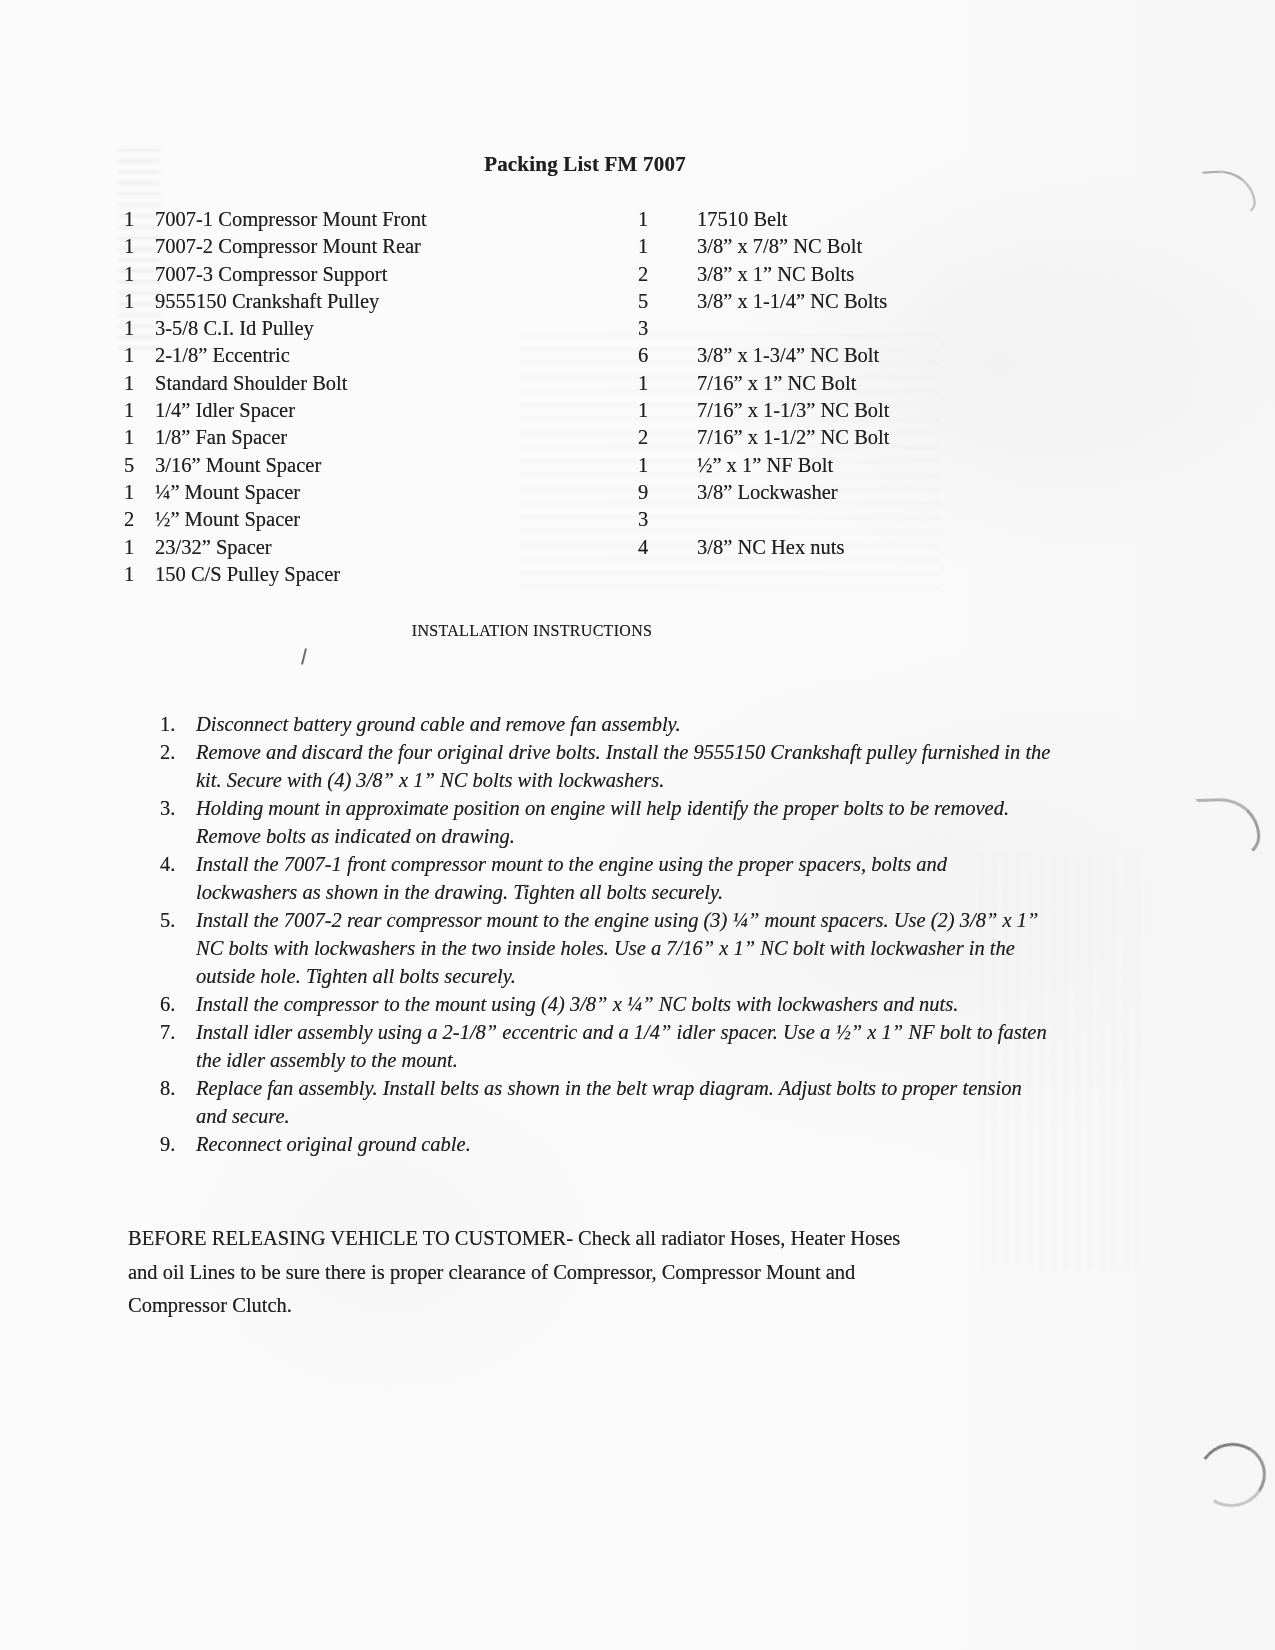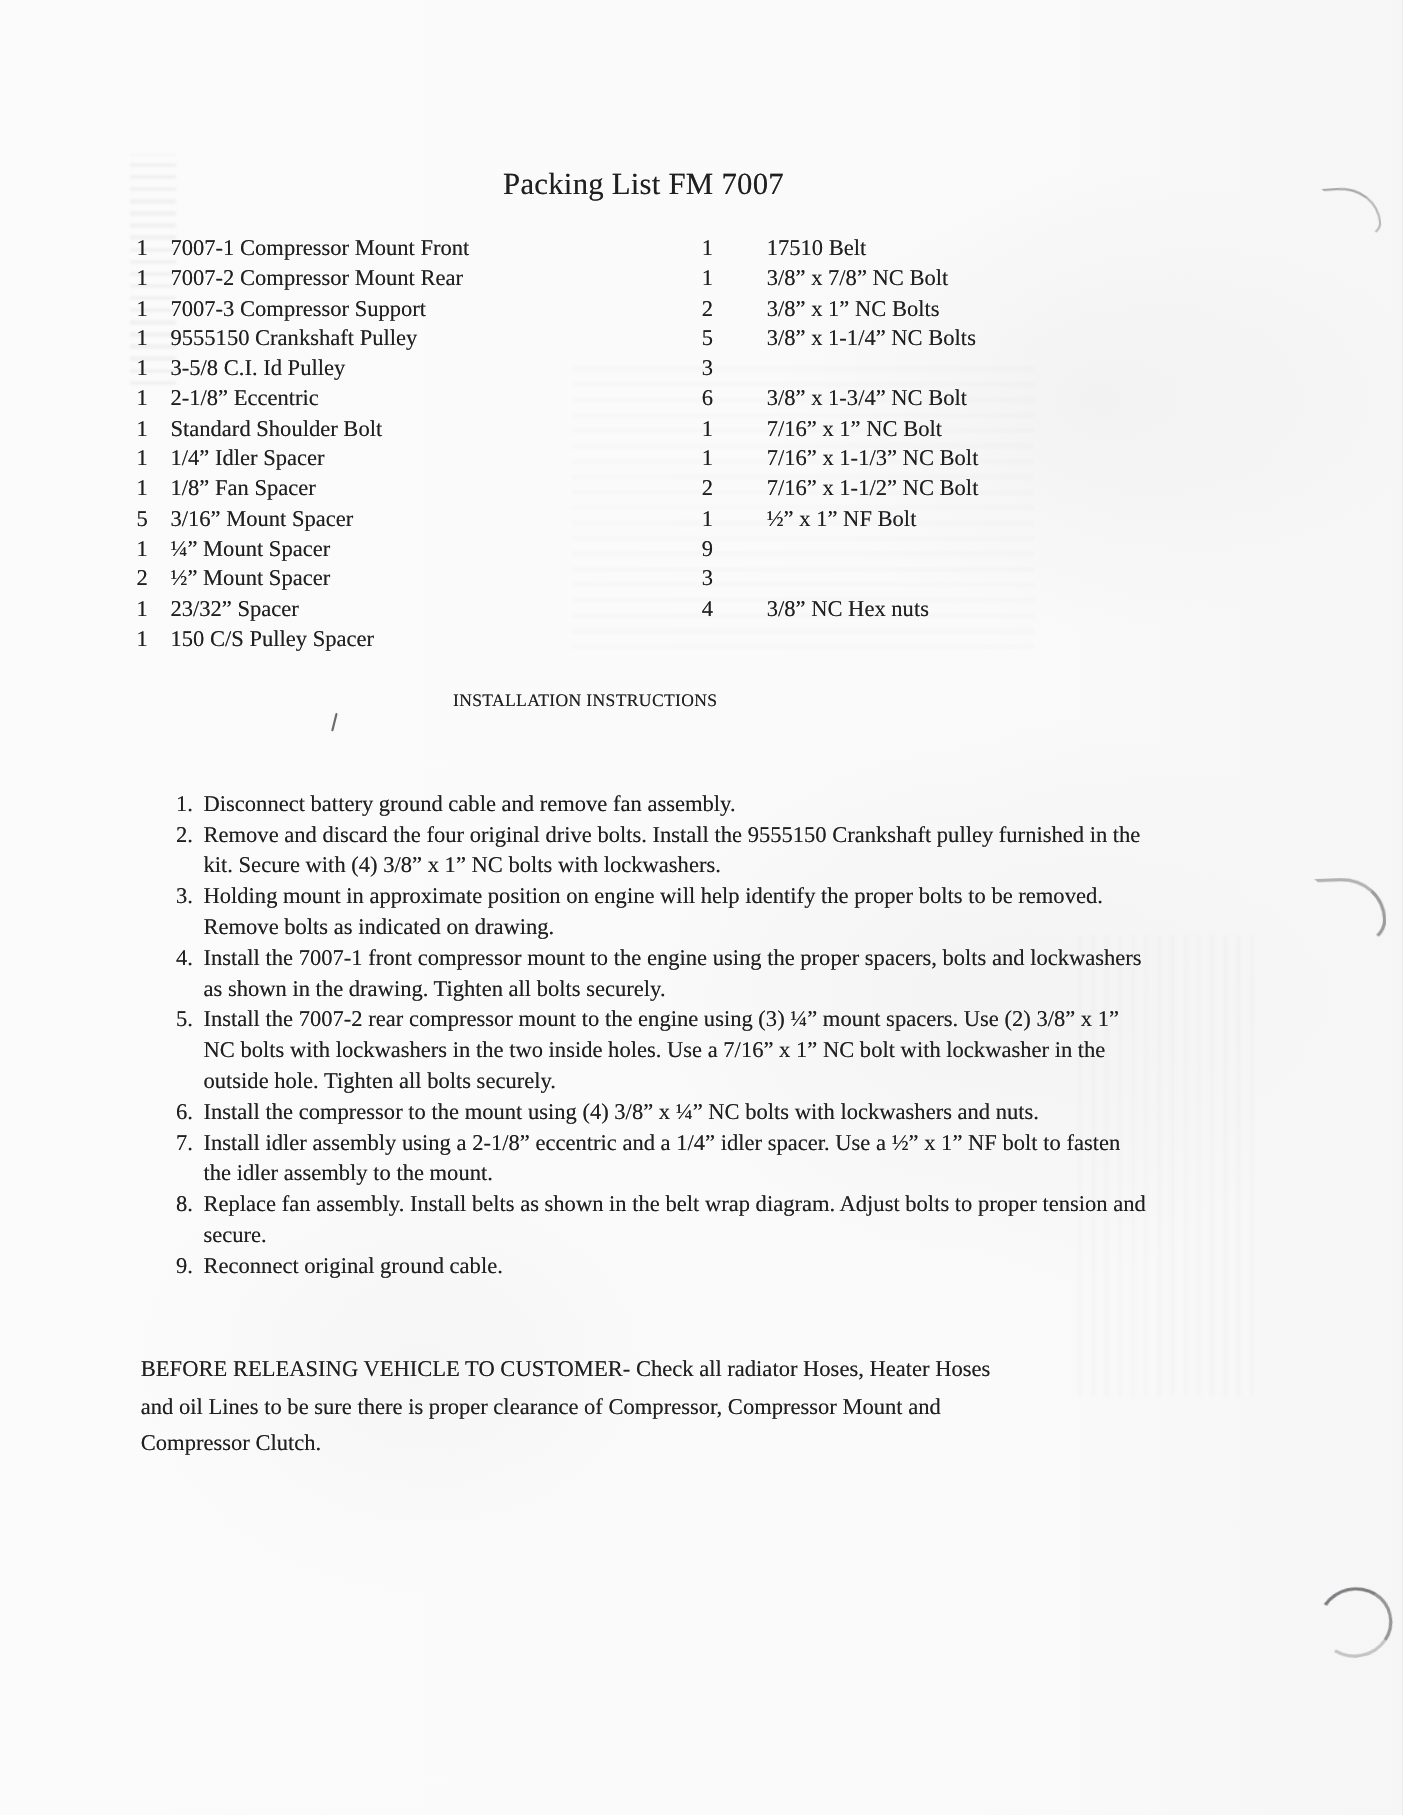--- a/index.html
+++ b/index.html
@@ -14,41 +14,41 @@
       linear-gradient(90deg,#fcfbfb 0%,#fbfafa 70%,#f7f6f6 100%);
     font-family:"Liberation Serif","DejaVu Serif",serif;
     color:#202022;
     overflow:hidden;
     text-shadow:0 0 .4px rgba(20,20,22,.55);
   }
   .content{position:absolute;left:118px;top:0;width:934px;}
   .title{
     margin:152px 0 0 0;
     text-align:center;
-    font-size:28px;font-weight:normal;
+    font-size:21px;font-weight:bold;
     letter-spacing:.2px;
   }
   .pack{display:flex;margin-top:29px;font-size:20.5px;line-height:27.3px;}
   .pack-col{display:flex;flex-direction:column;}
   .pack-col.left{width:500px;}
   .pack-col.right{flex:1;padding-left:18px;}
   .pack-row{display:flex;}
   .pack-col.left .qty{width:31px;padding-left:6px;flex:none;}
   .pack-col.right .qty{width:59px;padding-left:2px;flex:none;}
   .item{flex:1;}
   .inst-heading{
     margin:34px 106px 0 0;
     text-align:center;
     font-size:16px;font-weight:normal;
     letter-spacing:.3px;
   }
   .steps{margin:70px 0 0 42px;font-size:20.5px;line-height:28px;}
   .step{display:flex;}
   .step .num{width:25px;flex:none;}
-  .step .text{width:862px;}
+  .step .text{width:862px;margin-left:11px;font-style:italic;}
   .caution{
     display:flex;
     margin:64px 0 0 10px;
     font-size:20.5px;line-height:33.5px;
   }
   .caution .cau-label{flex:none;margin-right:9px;}
   .caution .cau-text{width:792px;}
   
   .stray-mark{
     position:absolute;left:303px;top:648px;
@@ -236,20 +236,21 @@
             <span class="item">7/16” x 1-1/2” NC Bolt</span>
           </div>
 
           <div class="pack-row">
             <span class="qty">1</span>
             <span class="item">½” x 1” NF Bolt</span>
           </div>
 
           <div class="pack-row">
             <span class="qty">9</span>
+            <span class="item">3/8” Lockwasher</span>
           </div>
 
           <div class="pack-row">
             <span class="qty">3</span>
           </div>
 
           <div class="pack-row">
             <span class="qty">4</span>
             <span class="item">3/8” NC Hex nuts</span>
           </div>

